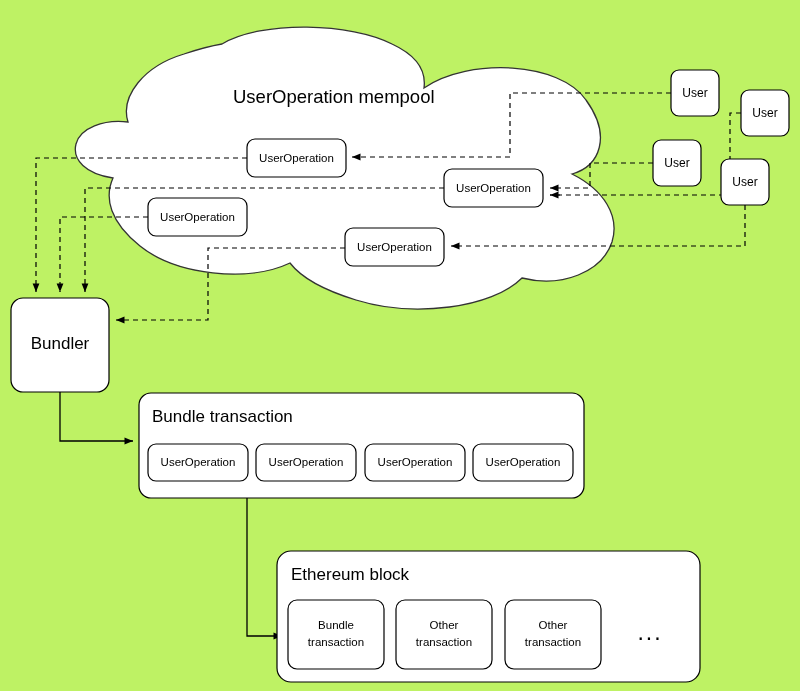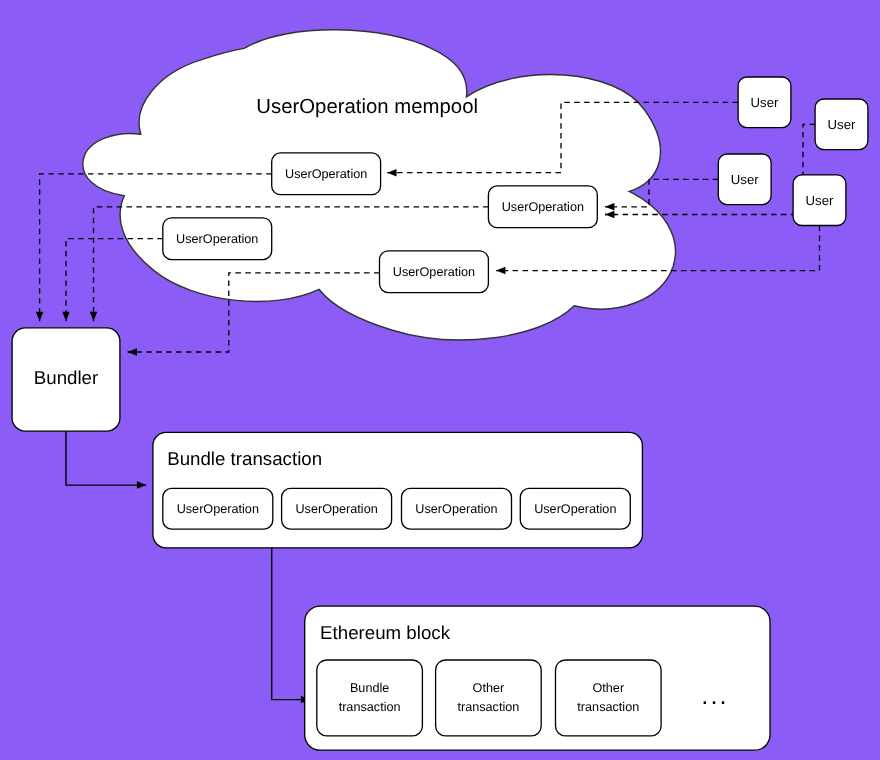--- a/index.html
+++ b/index.html
@@ -7,21 +7,21 @@
     padding: 0;
     background: #ffffff;
   }
   body {
     font-family: "Liberation Sans", sans-serif;
   }
   #canvas {
     position: relative;
     width: 800px;
     height: 691px;
-    background: #8b5cf6;
+    background: #bef264;
     overflow: hidden;
   }
   svg#diagram {
     position: absolute;
     left: 0;
     top: 0;
     width: 800px;
     height: 691px;
   }
   .shape-stroke {

